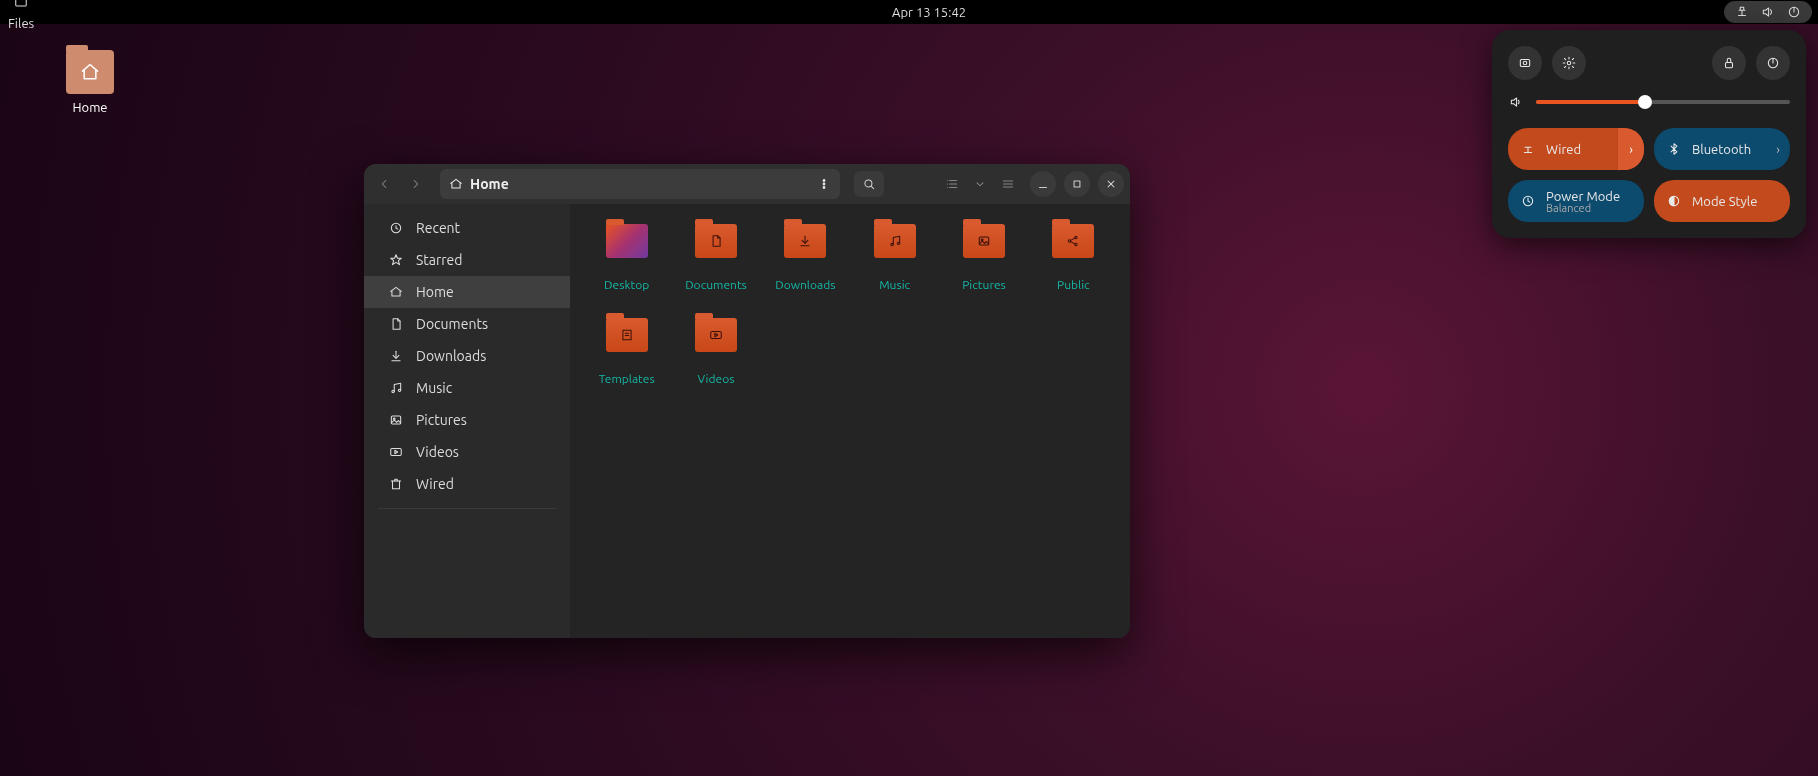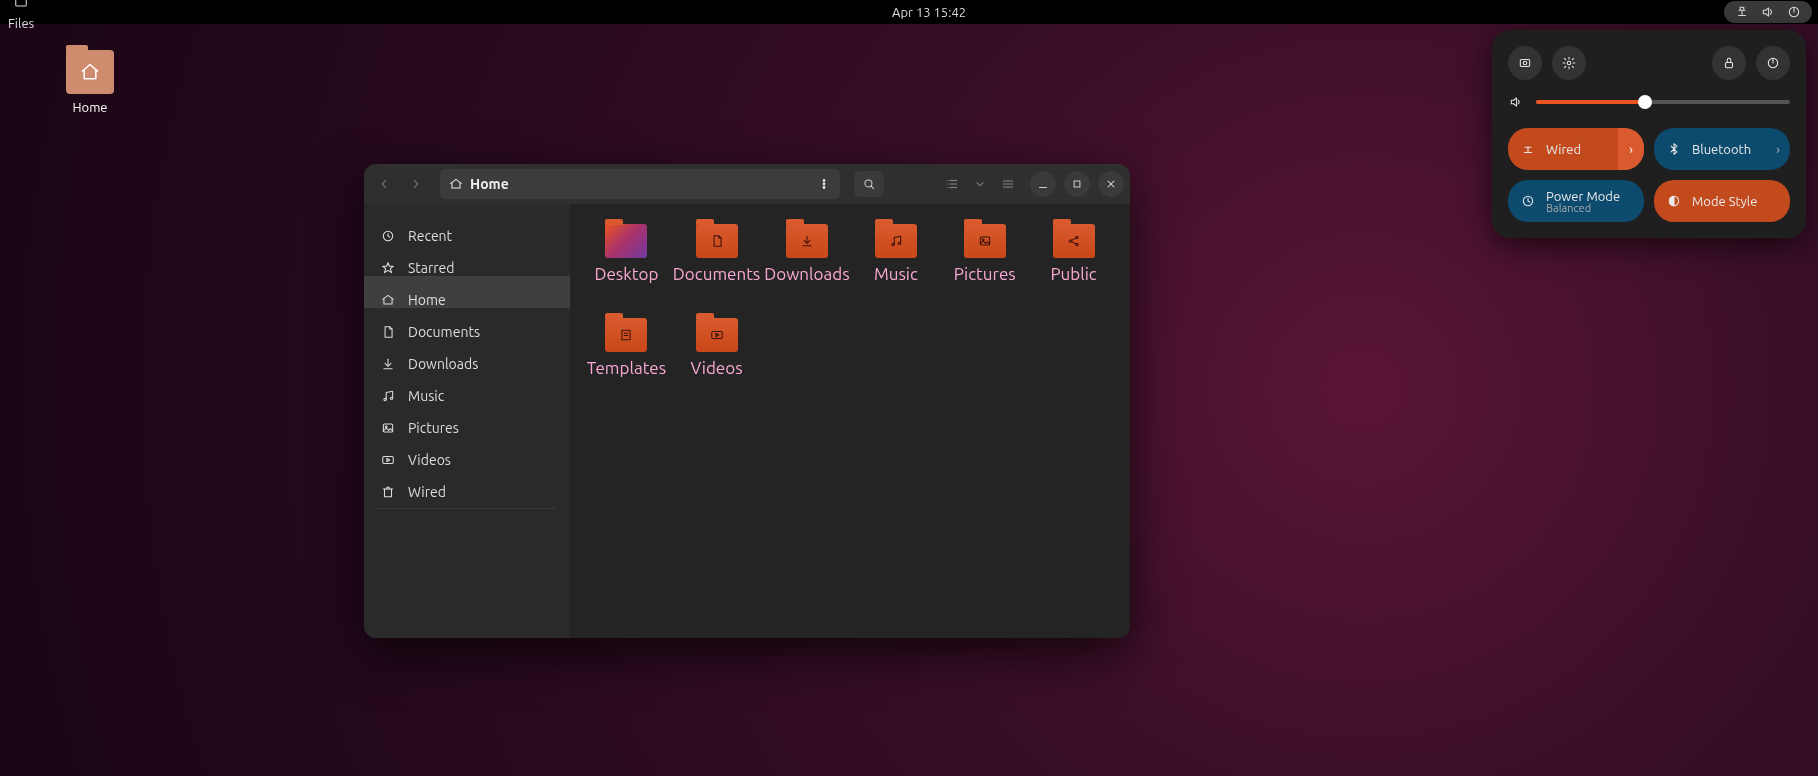--- a/index.html
+++ b/index.html
@@ -72,31 +72,31 @@
     flex:0 0 auto; display:flex; align-items:center; gap:6px;
     background:#3c3c3c; border-radius:6px; padding:4px 8px; margin-left:6px;
     min-width:400px; height:30px;
   }
   .path-text { font-weight:600; font-size:14px; color:#eee;}
   .hspacer{flex:1;}
   .win-ctrl { width:26px; height:26px; border-radius:50%; background:#3a3a3a; display:flex; align-items:center; justify-content:center; color:#ccc; cursor:pointer; margin-left:4px;}
   .files-body { flex:1; display:flex; }
   .sidebar { width:206px; background:#2a2a2a; padding:8px 0; display:flex; flex-direction:column;}
   .side-item {
-    height:32px; display:flex; align-items:flex-end; gap:12px;
-    padding:0 16px; font-size:14px; color:#ddd; cursor:pointer;
+    height:32px; display:flex; align-items:center; gap:12px;
+    padding:0 24px; font-size:14px; color:#ddd; cursor:pointer;
   }
   .side-item.active{background:#3f3f3f;}
   .side-sep{height:1px; background:#3a3a3a; margin:8px 14px;}
   .folder-grid {
     flex:1; background:#242424; padding:20px 14px;
     display:grid; grid-template-columns:repeat(6, 1fr);
     grid-auto-rows:80px; gap:14px 4px; align-content:start;
   }
-  .folder-item { display:flex; flex-direction:column; align-items:center; gap:6px; font-size:17px; color:#f9a8d4; cursor:pointer;}
+  .folder-item { display:flex; flex-direction:column; align-items:center; gap:20px; font-size:12px; color:#14b8a6; cursor:pointer;}
   .folder-ico {
     width:42px; height:34px; border-radius:3px;
     background: linear-gradient(#d85a2e,#c94718);
     position:relative; display:flex; align-items:center; justify-content:center;
   }
   .folder-ico::before{content:""; position:absolute; top:-5px; left:0; width:18px; height:6px; background:#d85a2e; border-radius:2px 2px 0 0;}
   .folder-ico.desktop{ background:linear-gradient(135deg,#e95420,#a8326e,#6f3aa0);}
   .folder-ico svg{color:#3a120a;}
   .icon{width:16px;height:16px;display:inline-flex;align-items:center;justify-content:center;}
   svg{width:14px;height:14px;stroke:currentColor;fill:none;stroke-width:1.8;stroke-linecap:round;stroke-linejoin:round;}

